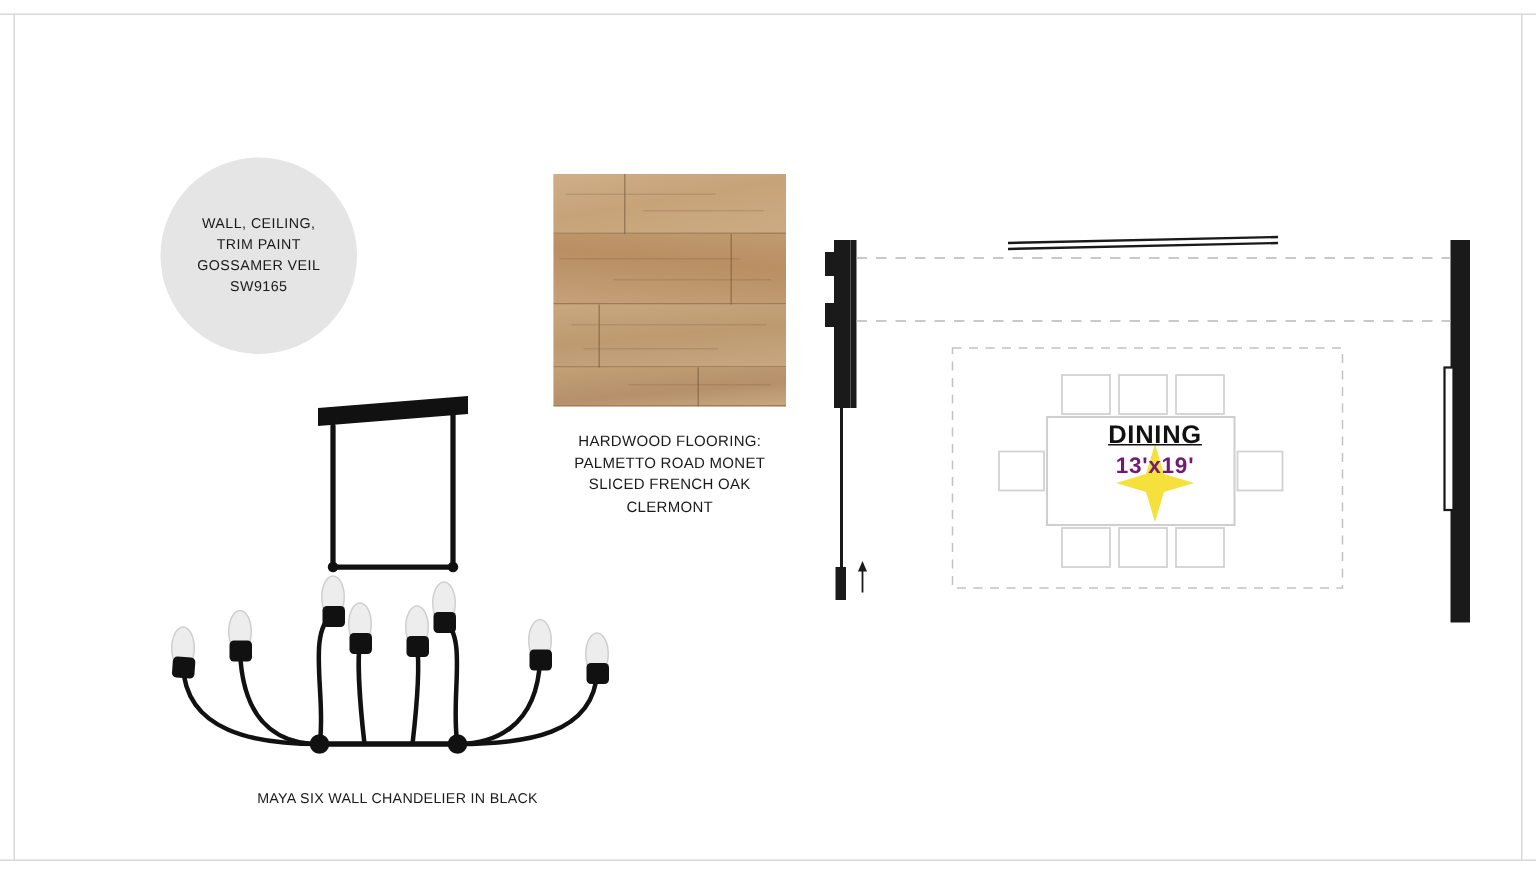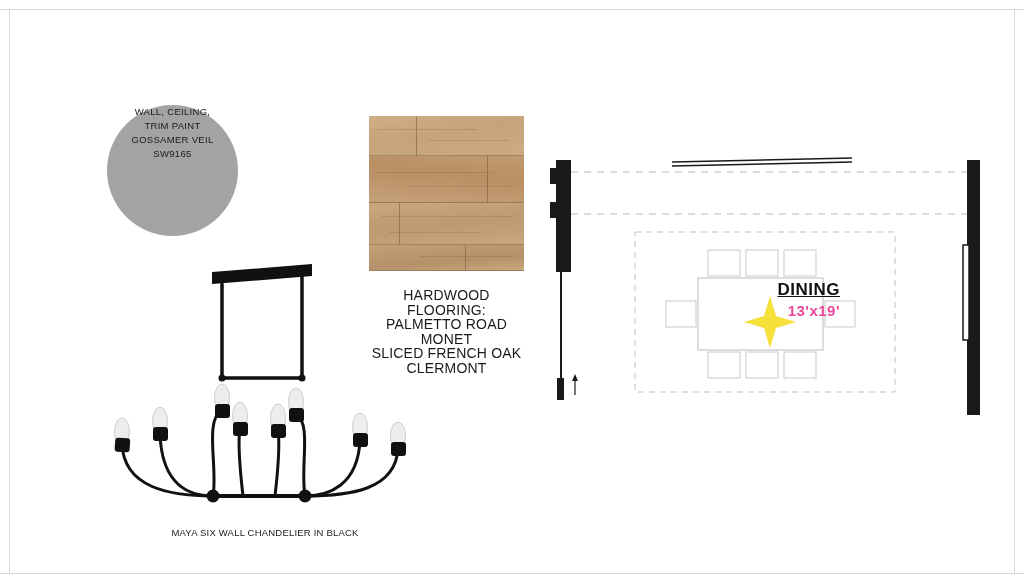--- a/index.html
+++ b/index.html
@@ -47,23 +47,23 @@
   }
 
   
   .paint-swatch {
     position: absolute;
     left: 107px;
     top: 105px;
     width: 131px;
     height: 131px;
     border-radius: 50%;
-    background: #a3a3a3;
+    background: #e5e5e5;
     display: flex;
-    align-items: flex-start;
+    align-items: center;
     justify-content: center;
   }
   .paint-swatch .paint-text {
     font-size: 9.5px;
     line-height: 14px;
     letter-spacing: 0.3px;
     text-align: center;
     color: #1a1a1a;
     white-space: pre-line;
     font-family: "Liberation Sans", sans-serif;
@@ -99,21 +99,21 @@
     position: absolute;
     width: 1px;
     background: rgba(110, 82, 52, 0.5);
   }
   .floor-caption {
     position: absolute;
     left: 369px;
     top: 288px;
     width: 155px;
     text-align: center;
-    font-size: 14px;
+    font-size: 10px;
     line-height: 14.5px;
     letter-spacing: 0.2px;
     color: #1a1a1a;
     white-space: pre-line;
   }
 
   
   .chandelier {
     position: absolute;
     left: 100px;
@@ -138,38 +138,38 @@
     left: 540px;
     top: 150px;
     width: 460px;
     height: 290px;
   }
   .plan-label {
     position: absolute;
     left: 700px;
     top: 280px;
     width: 140px;
-    text-align: right;
+    text-align: center;
     pointer-events: none;
   }
   .plan-label .dining {
     font-family: "Liberation Sans", sans-serif;
     font-weight: bold;
     font-size: 17px;
     letter-spacing: 0.5px;
     color: #111;
     text-decoration: underline;
     display: block;
   }
   .plan-label .dims {
     font-family: "Liberation Sans", sans-serif;
     font-weight: bold;
     font-size: 15px;
     letter-spacing: 0.5px;
-    color: #ec4899;
+    color: #701a75;
     display: block;
     margin-top: 2px;
   }
   .star {
     position: absolute;
     left: 744px;
     top: 296px;
     width: 52px;
     height: 52px;
     pointer-events: none;

